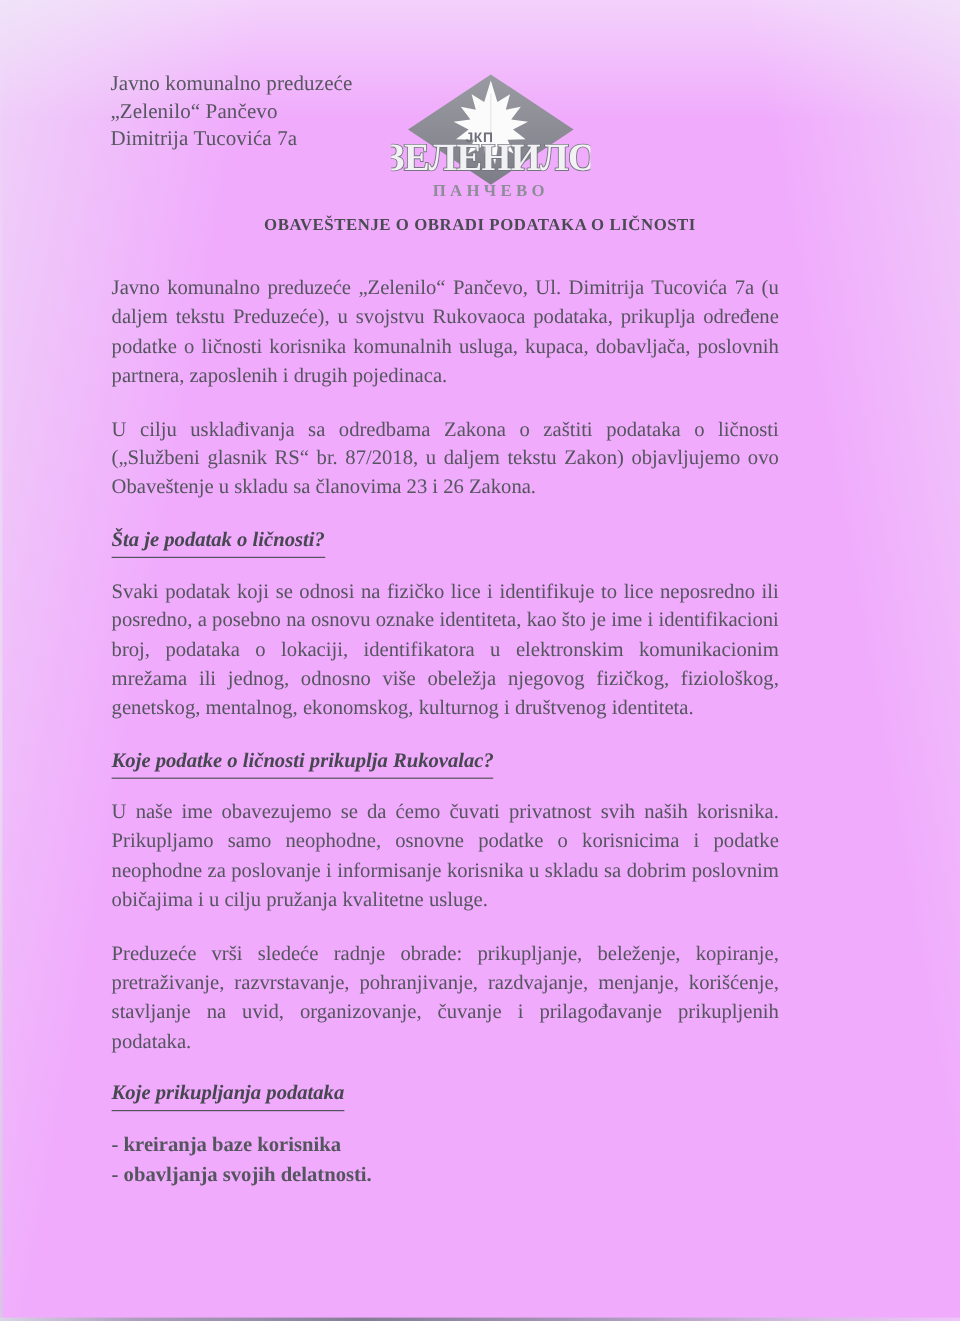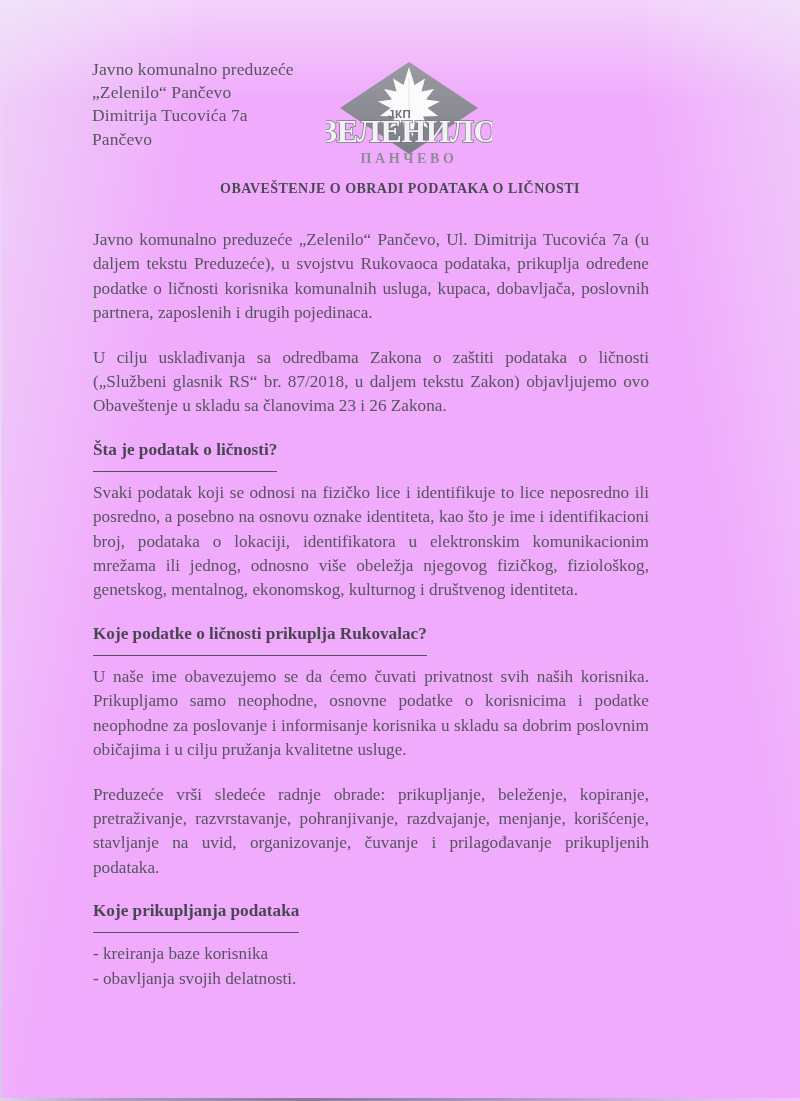--- a/index.html
+++ b/index.html
@@ -116,33 +116,35 @@
     margin: 0 0 20px 0;
     font-size: 17.2px;
     line-height: 22px;
     font-weight: bold;
     color: #474751;
     display: block;
   }
   h2.section-head span.u {
     display: inline;
     border-bottom: 1.4px solid #53535d;
-    padding-bottom: 12px;
+    padding-bottom: 5px;
+    font-style: italic;
   }
 
   ul.plain {
     list-style: none;
     margin: 0;
     padding: 0;
   }
   ul.plain li {
     font-size: 17.2px;
     line-height: 24.4px;
     color: #55555f;
     white-space: nowrap;
+    font-weight: bold;
   }
 
   .nowrap-line {
     font-size: 17.2px;
     line-height: 24.4px;
     color: #55555f;
   }
 </style>
 </head>
 <body>
@@ -150,21 +152,20 @@
 <div class="page">
 
   <div class="scan-tint"></div>
   <div class="scan-edge-left"></div>
   <div class="scan-edge-bottom"></div>
 
   <div class="letterhead">
     <div class="line">Javno komunalno preduzeće</div>
     <div class="line">„Zelenilo“ Pančevo</div>
     <div class="line">Dimitrija Tucovića 7a</div>
-    <div class="line">Pančevo</div>
   </div>
 
   <div class="logo-block">
     <svg width="166" height="110" viewBox="0 0 166 110" xmlns="http://www.w3.org/2000/svg">
       <defs>
         <linearGradient id="dg" x1="0" y1="0" x2="0" y2="1">
           <stop offset="0%" stop-color="#9a9aa2"></stop>
           <stop offset="55%" stop-color="#8b8b94"></stop>
           <stop offset="100%" stop-color="#7d7d87"></stop>
         </linearGradient>

